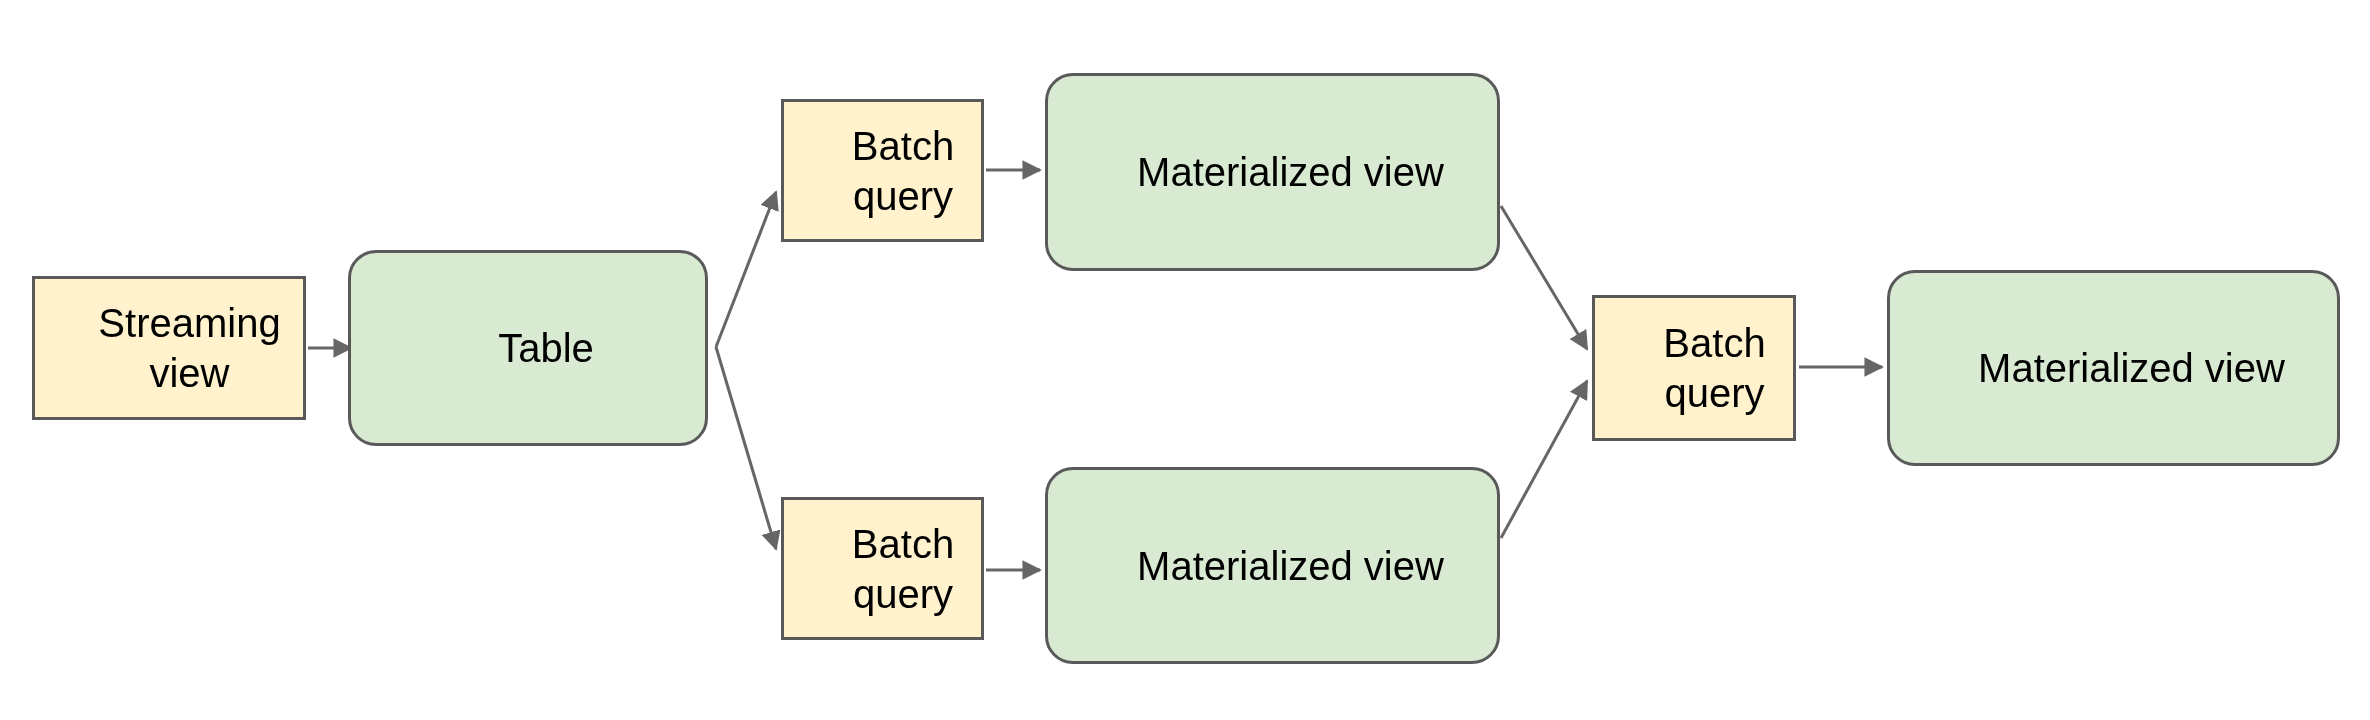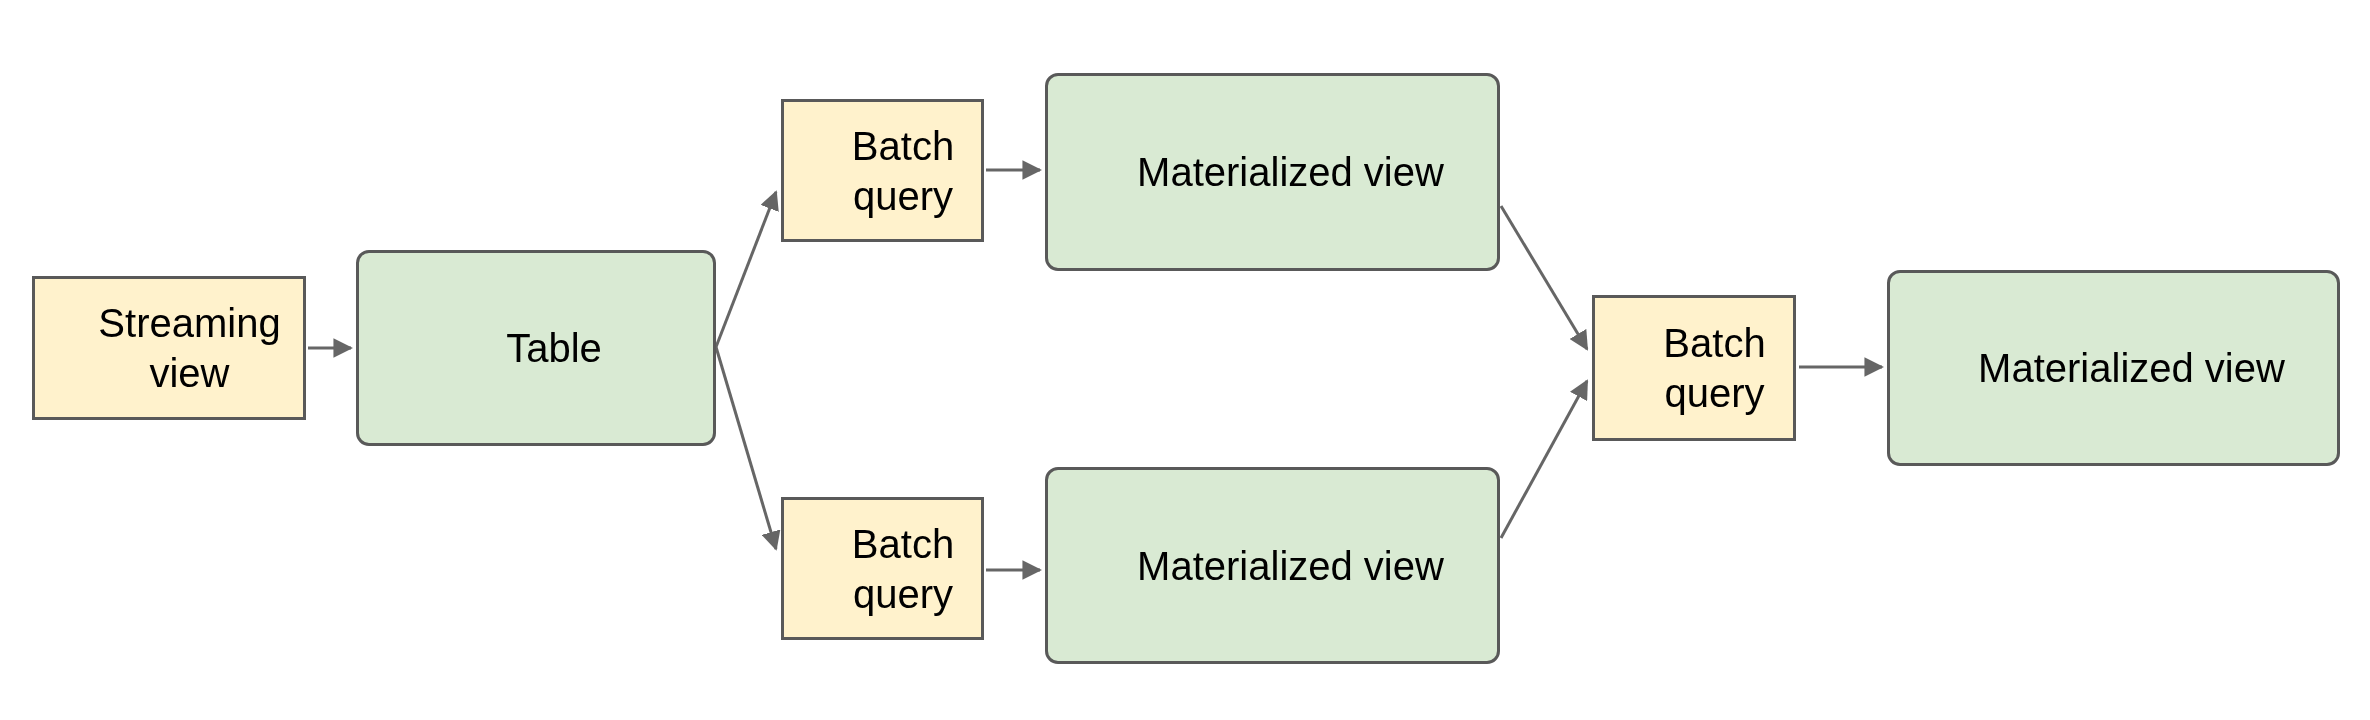--- a/index.html
+++ b/index.html
@@ -44,21 +44,21 @@
   }
   .node .label {
     white-space: pre-line;
   }
   .node.query {
     background: var(--query-fill, #fff2cc);
     padding-left: 41px;
   }
   .node.store {
     background: var(--store-fill, #d9ead3);
-    border-radius: 13px;
+    border-radius: 28px;
     padding-left: 36px;
   }
 </style>
 </head>
 <body>
 
 <div id="canvas">
 
   <svg id="edges-layer" viewBox="0 0 2370 720" xmlns="http://www.w3.org/2000/svg">
     <defs>
@@ -74,21 +74,21 @@
     <line x1="1501" y1="206" x2="1587" y2="349" marker-end="url(#arrowhead)"></line>
     <line x1="1501" y1="538" x2="1587" y2="381" marker-end="url(#arrowhead)"></line>
     <line x1="1799" y1="367" x2="1882" y2="367" marker-end="url(#arrowhead)"></line>
   </svg>
 
   <div class="node query" style="left:32px; top:276px; width:274px; height:144px;">
     <span class="label">Streaming
 view</span>
   </div>
 
-  <div class="node store" style="left:356px; top:250px; width:360px; height:196px;">
+  <div class="node store" style="left:348px; top:250px; width:360px; height:196px;">
     <span class="label">Table</span>
   </div>
 
   <div class="node query" style="left:781px; top:99px; width:203px; height:143px;">
     <span class="label">Batch
 query</span>
   </div>
 
   <div class="node store" style="left:1045px; top:73px; width:455px; height:198px;">
     <span class="label">Materialized view</span>

